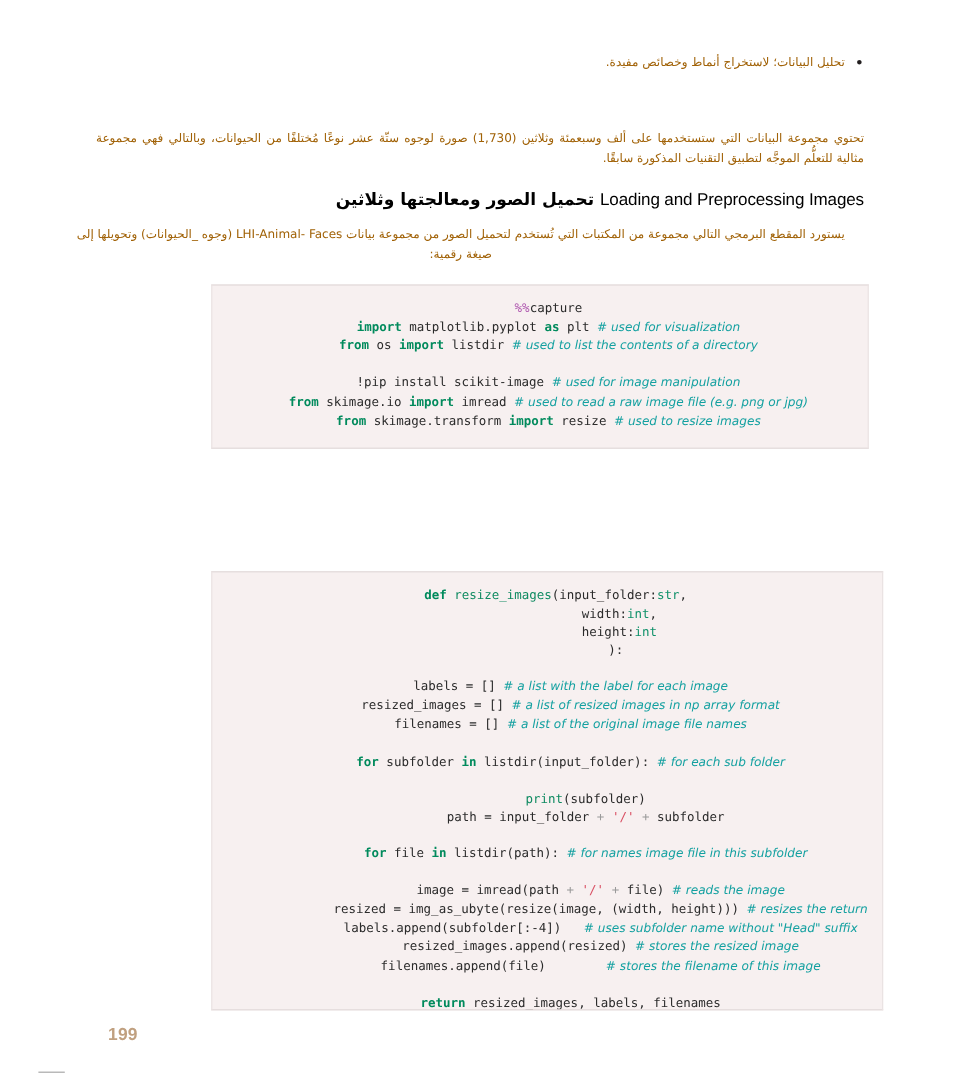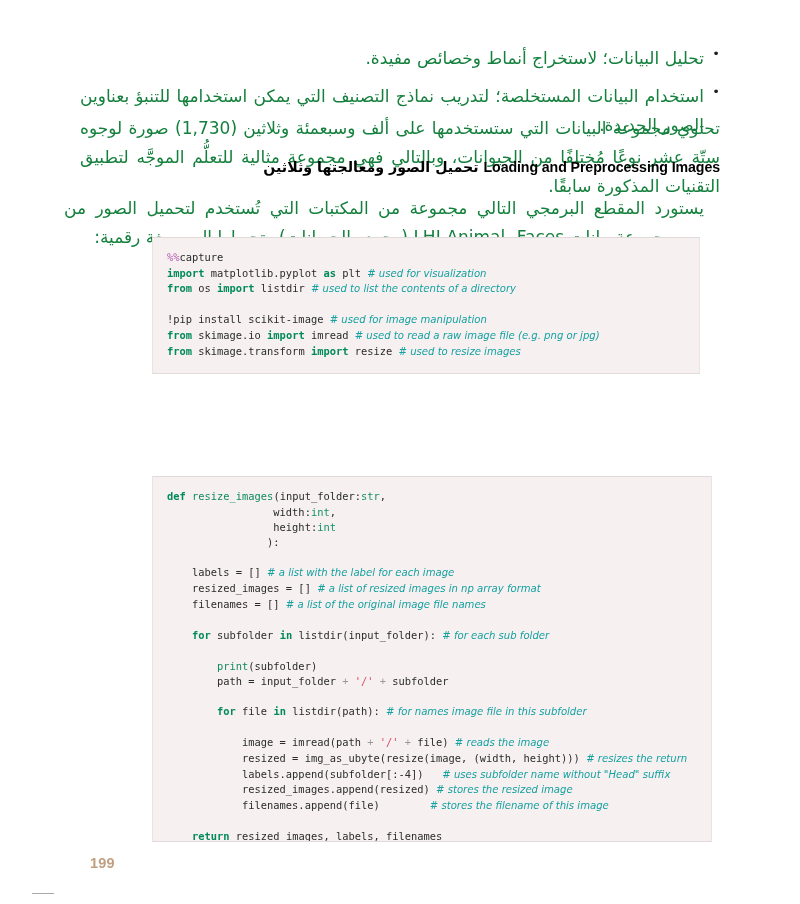--- a/index.html
+++ b/index.html
@@ -22,23 +22,23 @@
     inset: 0;
     width: 800px;
     height: 904px;
   }
 
   
   .ar {
     direction: rtl;
     text-align: justify;
     font-family: "DejaVu Sans", "Liberation Sans", sans-serif;
-    font-size: 17px;
+    font-size: 10px;
     line-height: 1.72;
-    color: #15803d;
+    color: #a16207;
   }
 
   .bullet-list {
     position: absolute;
     top: 44px;
     right: 80px;
     width: 640px;
     list-style: none;
     margin: 0;
     padding: 0;
@@ -79,21 +79,21 @@
     font-family: "DejaVu Sans", "Liberation Sans", sans-serif;
     font-weight: bold;
     font-size: 14.2px;
     color: #000000;
     letter-spacing: -0.1px;
   }
   .section-heading .en {
     direction: ltr;
     unicode-bidi: embed;
     font-family: "Liberation Sans", sans-serif;
-    font-weight: bold;
+    font-weight: normal;
   }
 
   .para-a {
     position: absolute;
     top: 177px;
     right: 96px;
     width: 640px;
     text-align: justify;
     text-align-last: center;
   }
@@ -103,34 +103,35 @@
     right: 80px;
     width: 640px;
     text-align: justify;
     text-align-last: center;
   }
 
   
   .code-block {
     position: absolute;
     direction: ltr;
-    text-align: left;
+    text-align: center;
     background: #f7f0f0;
     border-top: 1px solid #e2dada;
     border-left: 1px solid #eae3e3;
     border-right: 1px solid #eae3e3;
     border-bottom: 1px solid #e2dada;
     box-sizing: border-box;
     padding: 12px 0 12px 14px;
     font-family: "DejaVu Sans Mono", "Liberation Mono", monospace;
     font-size: 10.4px;
     line-height: 1.46;
     color: #2b2b2b;
     white-space: pre;
     overflow: hidden;
+    margin-left: 24px;
   }
   #code-imports {
     left: 152px;
     top: 227px;
     width: 548px;
     height: 137px;
   }
   #code-resize {
     left: 152px;
     top: 466px;
@@ -172,21 +173,20 @@
     border-top: 1.6px solid #a9a9a9;
   }
 </style>
 </head>
 <body>
 
 <div class="page">
 
   <ul class="bullet-list ar">
     <li><span>تحليل البيانات؛ لاستخراج أنماط وخصائص مفيدة.</span></li>
-    <li><span>استخدام البيانات المستخلصة؛ لتدريب نماذج التصنيف التي يمكن استخدامها للتنبؤ بعناوين الصور الجديدة.</span></li>
   </ul>
 
   <p class="ar para-intro">تحتوي مجموعة البيانات التي ستستخدمها على ألف وسبعمئة وثلاثين (1,730) صورة لوجوه ستّة عشر نوعًا مُختلفًا من الحيوانات، وبالتالي فهي مجموعة مثالية للتعلُّم الموجَّه لتطبيق التقنيات المذكورة سابقًا.</p>
 
   <h2 class="section-heading"><span class="en">Loading and Preprocessing Images</span> <span>تحميل الصور ومعالجتها وثلاثين</span></h2>
 
   <p class="ar para-a">يستورد المقطع البرمجي التالي مجموعة من المكتبات التي تُستخدم لتحميل الصور من مجموعة بيانات LHI-Animal- Faces (وجوه _الحيوانات) وتحويلها إلى صيغة رقمية:</p>
 
   <pre class="code-block" id="code-imports"><span class="tok-magic">%%</span><span class="tok-plain">capture</span>
 <span class="tok-kw">import</span><span class="tok-plain"> matplotlib.pyplot </span><span class="tok-kw">as</span><span class="tok-plain"> plt </span><span class="tok-com"># used for visualization</span>

